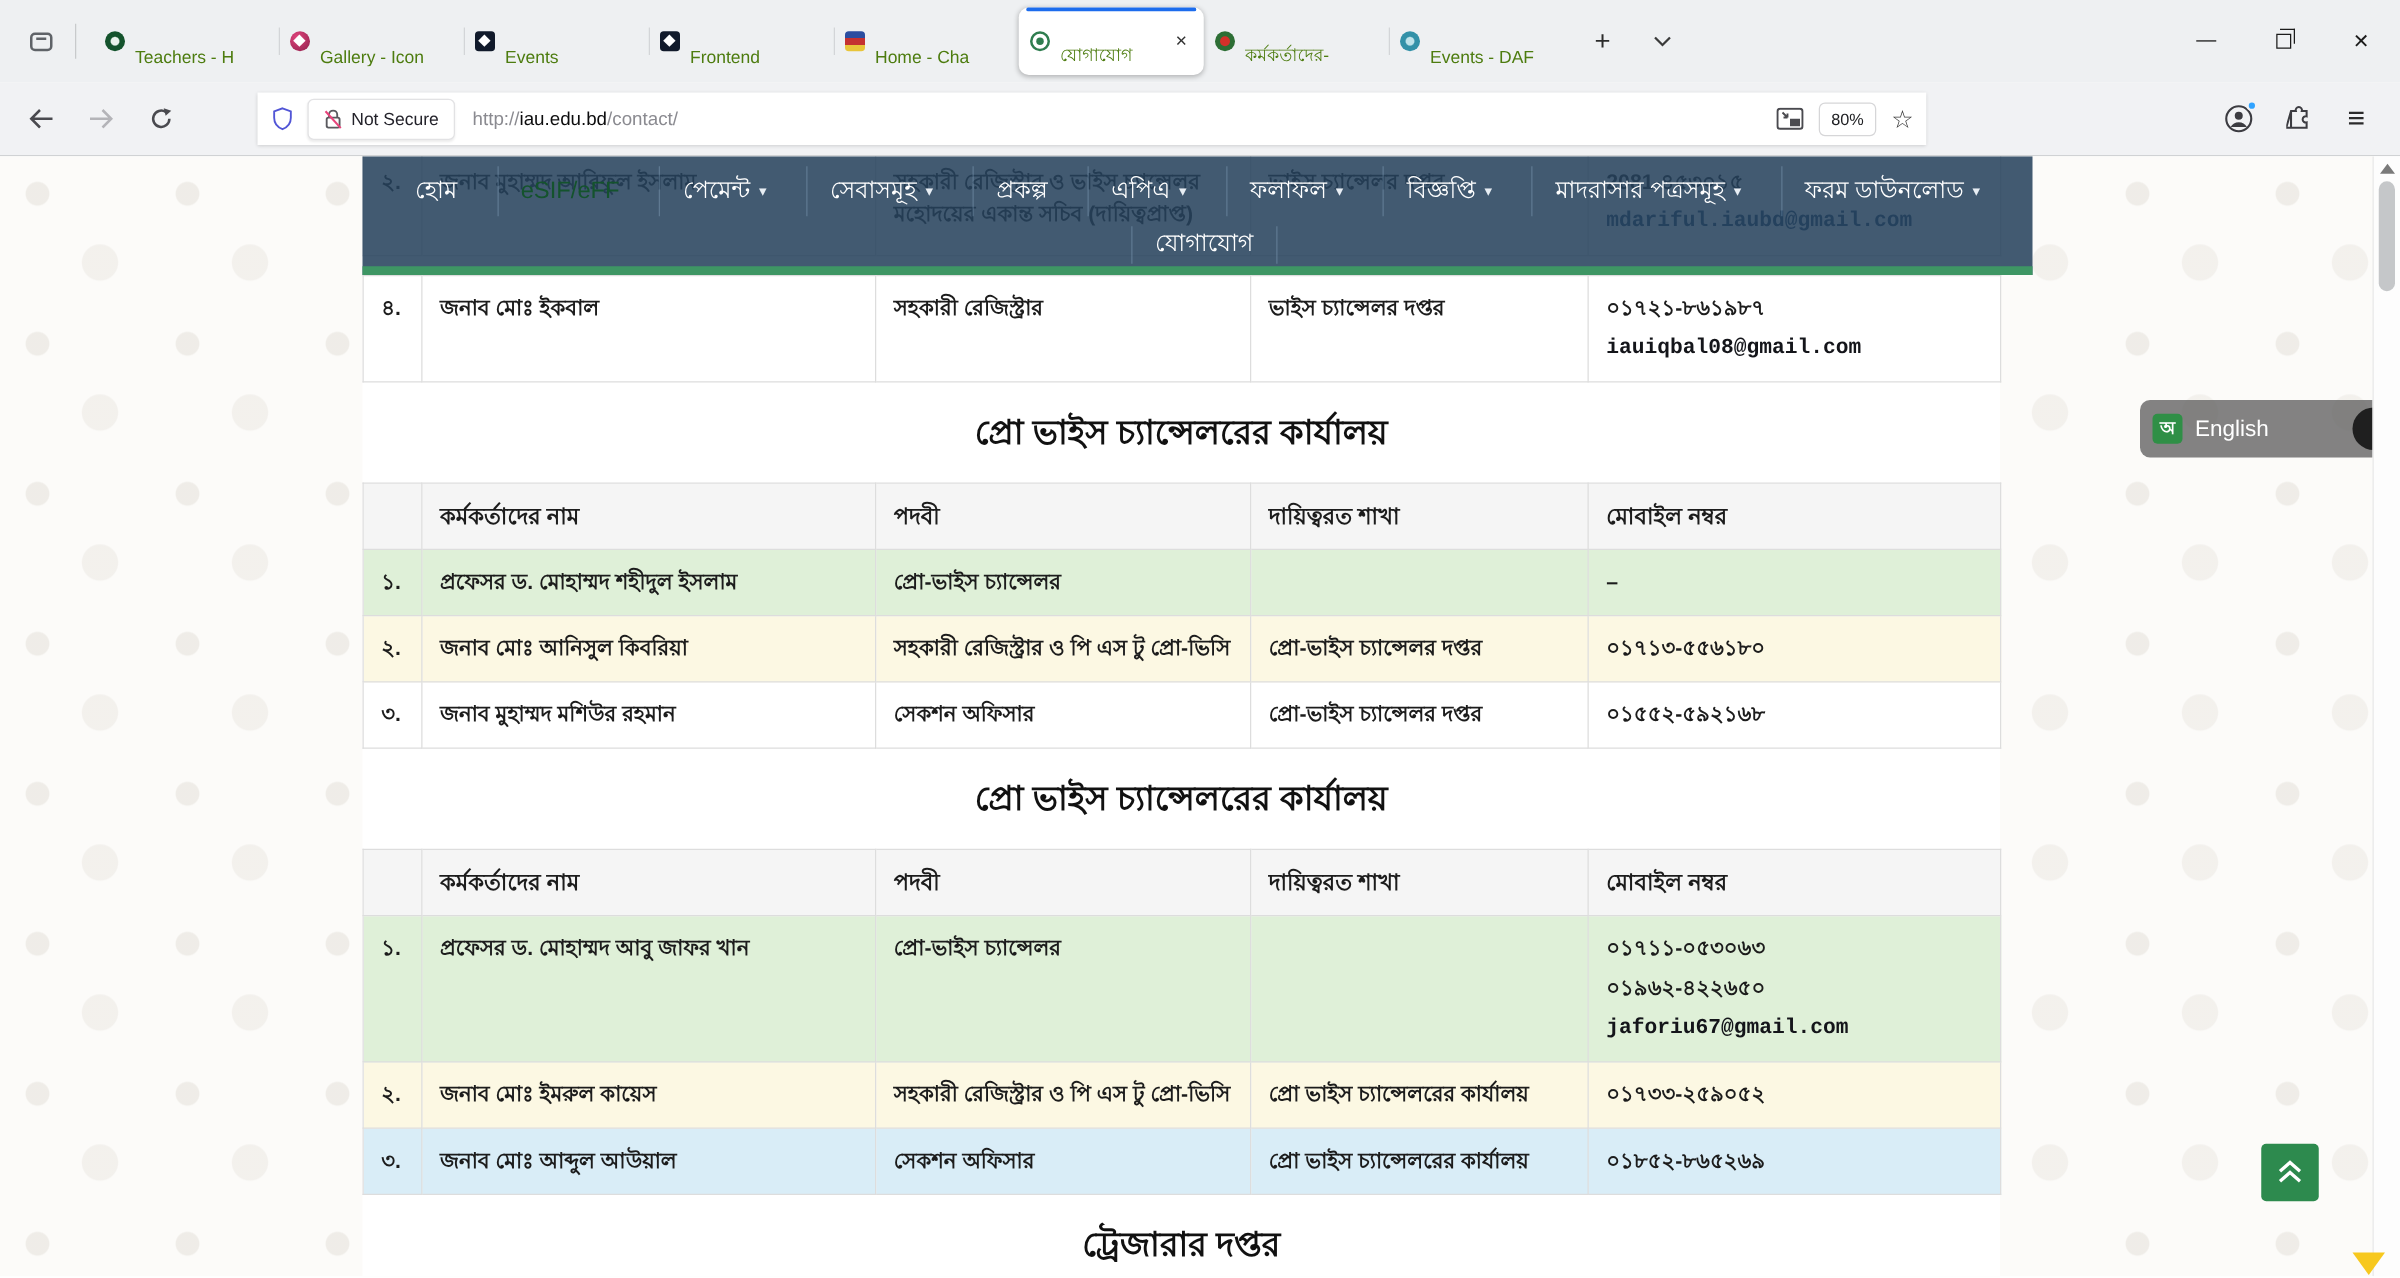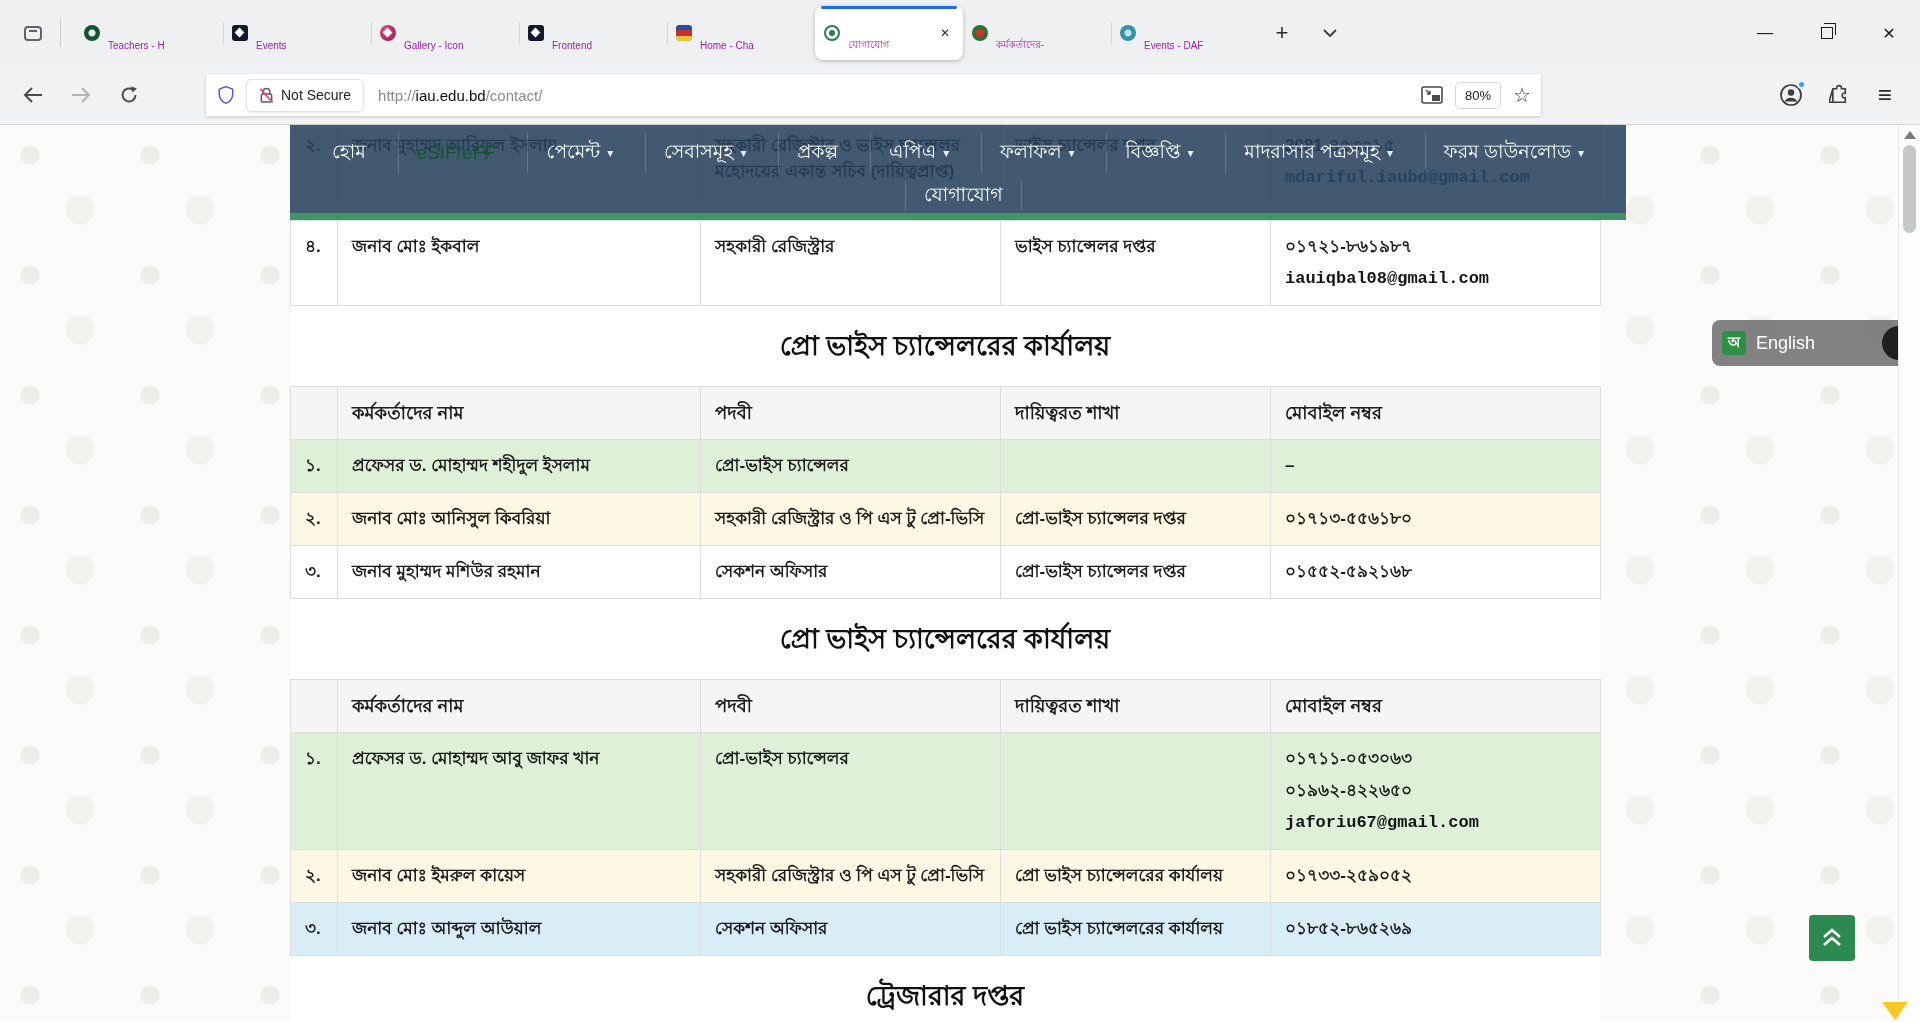--- a/index.html
+++ b/index.html
@@ -9,21 +9,21 @@
   .tabbar { height:66px; background:#eef0f2; display:flex; align-items:center; position:relative; }
   .fxview { width:34px; height:34px; margin:0 10px 0 16px; border-radius:6px; display:flex; align-items:center; justify-content:center; }
   .fxview .box { width:18px; height:15px; border:2px solid #5f6368; border-radius:4px; position:relative; }
   .fxview .box::after { content:""; position:absolute; left:3px; top:2px; width:8px; height:2px; background:#5f6368; }
   .tab-sep0 { width:1px; height:28px; background:#c8cacc; margin-right:14px; }
   .tab { width:148px; height:54px; border-radius:8px; display:flex; align-items:center; gap:8px; padding:0 9px; position:relative; flex:0 0 auto; }
   .tab + .tab::before { content:""; position:absolute; left:0; top:16px; height:22px; width:1px; background:#d3d5d8; }
   .tab.active { background:#fff; box-shadow:0 1px 4px rgba(0,0,0,.25); z-index:2; }
   .tab.active::before, .tab.active + .tab::before { display:none; }
   .tab.active::after { content:""; position:absolute; top:0; left:6px; right:6px; height:3px; border-radius:2px; background:#1c6ced; }
-  .tab-title { font-size:10px; color:#a21caf; white-space:nowrap; overflow:hidden; flex:1;margin-top:24px; }
+  .tab-title { font-size:14px; color:#4d7c0f; white-space:nowrap; overflow:hidden; flex:1;margin-top:24px; }
   .tab-close { font-size:12px; color:#333; padding:2px 4px; border-radius:4px; }
   .favicon { width:16px; height:16px; flex:0 0 16px; position:relative; border-radius:50%; }
   .f-sq { border-radius:3px; }
   .f1 { background:radial-gradient(circle at 50% 50%, #e9f2ec 0 3px, #14532d 4px 8px); }
   .f2,.f4,.f5 { background:#111a2b; }
   .f2::after,.f4::after,.f5::after,.f3::after { content:""; position:absolute; left:4px; top:4px; width:7px; height:7px; background:#fff; transform:rotate(45deg); }
   .f3 { background:radial-gradient(circle at 35% 30%, #e0447c, #8e1f4b); }
   .f6 { background:linear-gradient(180deg,#2b4da0 34%, #c43131 34% 67%, #e8c53a 67%); border-radius:3px; }
   .f7 { background:#fff; border:2px solid #2f7d4f; }
   .f7::after { content:""; position:absolute; left:3px; top:3px; width:6px; height:6px; border-radius:50%; background:#2f7d4f; }
@@ -113,26 +113,26 @@
   <div class="fxview">
       <span class="box"></span>
     </div>
   <div class="tab-sep0"></div>
 
   <div class="tab">
     <span class="favicon f1"></span>
     <span class="tab-title">Teachers - H</span>
   </div>
   <div class="tab">
+    <span class="favicon f3"></span>
+    <span class="tab-title">Gallery - Icon</span>
+  </div>
+  <div class="tab">
     <span class="favicon f4 f-sq"></span>
     <span class="tab-title">Events</span>
-  </div>
-  <div class="tab">
-    <span class="favicon f3"></span>
-    <span class="tab-title">Gallery - Icon</span>
   </div>
   <div class="tab">
     <span class="favicon f5 f-sq"></span>
     <span class="tab-title">Frontend</span>
   </div>
   <div class="tab">
     <span class="favicon f6"></span>
     <span class="tab-title">Home - Cha</span>
   </div>
   <div class="tab active">

